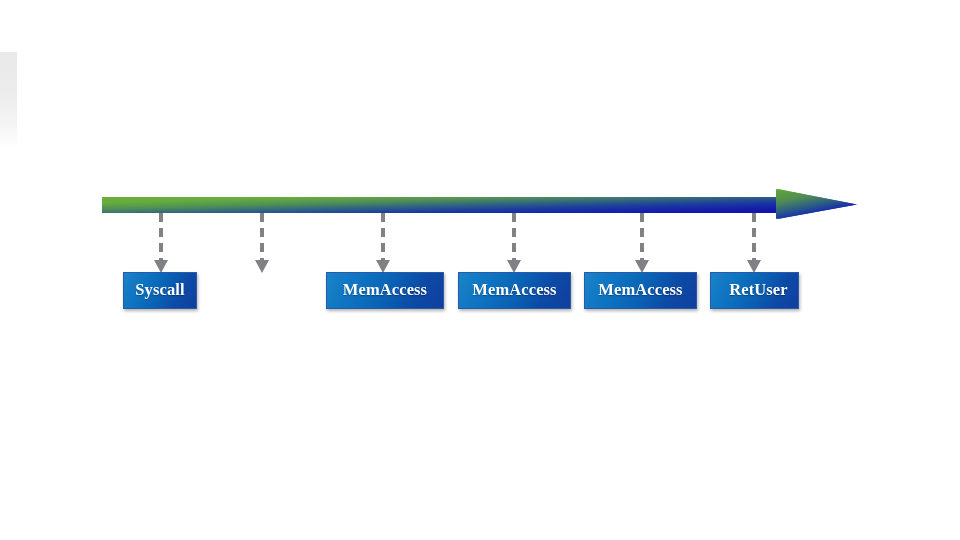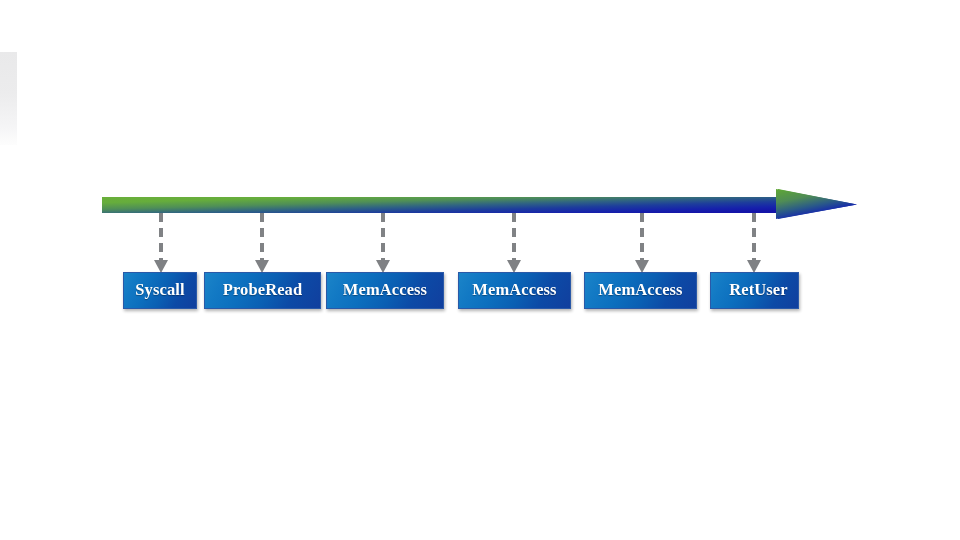--- a/index.html
+++ b/index.html
@@ -160,23 +160,20 @@
     <div class="head"></div>
   </div>
   <div class="connector" style="left:747px; top:213px;">
     <div class="dash"></div>
     <div class="head"></div>
   </div>
 
   <div class="stage-box" style="left:123px; width:74px;">
     <span class="label">Syscall</span>
   </div>
-  <div class="stage-box" style="left:204px; width:117px;">
-    <span class="label">ProbeRead</span>
-  </div>
   <div class="stage-box" style="left:326px; width:118px;">
     <span class="label">MemAccess</span>
   </div>
   <div class="stage-box" style="left:458px; width:113px;">
     <span class="label">MemAccess</span>
   </div>
   <div class="stage-box" style="left:584px; width:113px;">
     <span class="label">MemAccess</span>
   </div>
   <div class="stage-box" style="left:710px; width:89px;padding-left:8px;">

